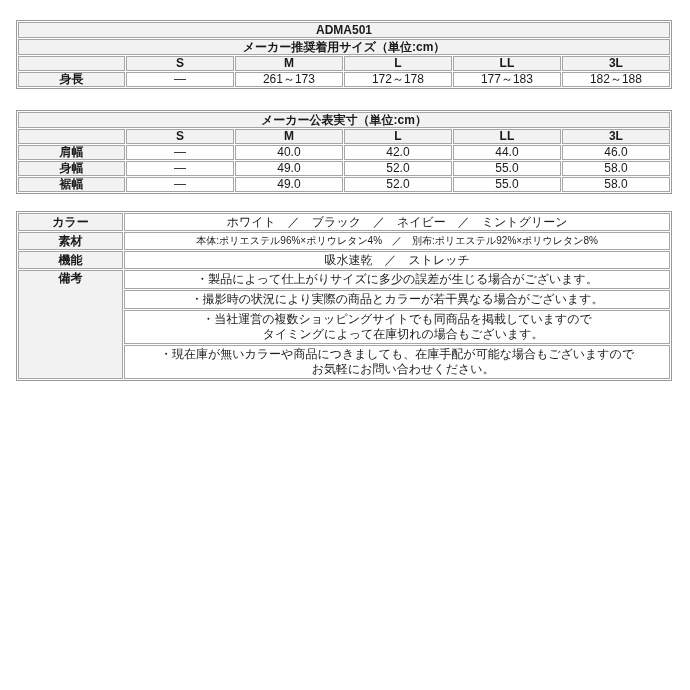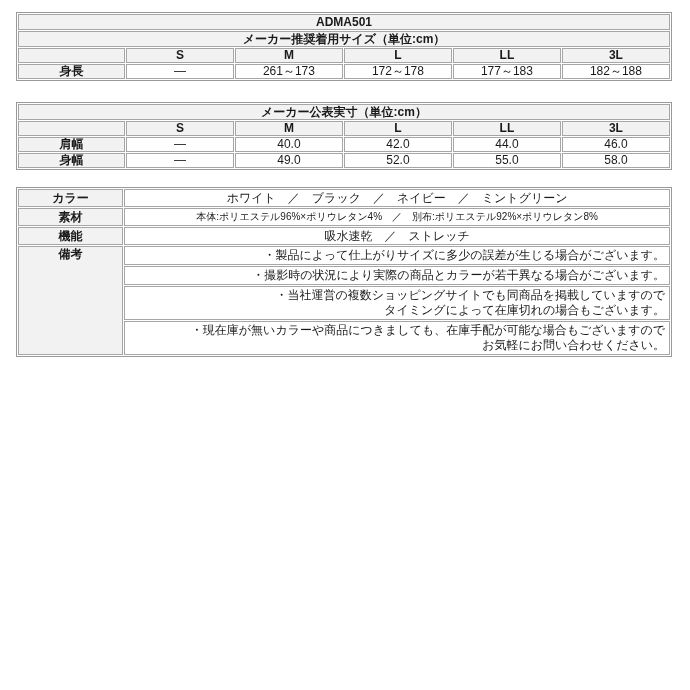--- a/index.html
+++ b/index.html
@@ -7,21 +7,21 @@
     padding: 0;
     background: #ffffff;
     width: 690px;
     height: 690px;
     font-family: "Liberation Sans", "DejaVu Sans", sans-serif;
     color: #1a1a1a;
   }
   .sheet {
     position: absolute;
     left: 16px;
-    top: 12px;
+    top: 20px;
     width: 616px;
   }
   table.spec {
     border-collapse: separate;
     border-spacing: 1px;
     border: 1px solid #9a9a9a;
     width: 656px;
     table-layout: fixed;
     background: #ffffff;
   }
@@ -49,21 +49,21 @@
   .t2 { margin-bottom: 17px; }
   table.spec td.lft {
     text-align: center;
     padding: 1px 4px;
     line-height: 14px;
   }
   table.spec td.small {
     font-size: 10px;
   }
   table.spec td.note {
-    text-align: right;
+    text-align: center;
     white-space: pre-line;
     line-height: 15px;
     padding: 1px 4px 1px 16px;
     text-indent: -12px;
     vertical-align: top;
   }
   table.spec td.notes-label {
     vertical-align: top;
     padding-top: 1px;
   }
@@ -138,20 +138,28 @@
       <td>46.0</td>
     </tr>
     <tr>
       <td class="hd">身幅</td>
       <td>―</td>
       <td>49.0</td>
       <td>52.0</td>
       <td>55.0</td>
       <td>58.0</td>
     </tr>
+    <tr>
+      <td class="hd">裾幅</td>
+      <td>―</td>
+      <td>49.0</td>
+      <td>52.0</td>
+      <td>55.0</td>
+      <td>58.0</td>
+    </tr>
   </tbody>
     </table>
 
   <table class="spec t3">
     <colgroup>
         <col class="c-label">
         <col class="c-wide">
       </colgroup>
     <tbody>
         <tr>

